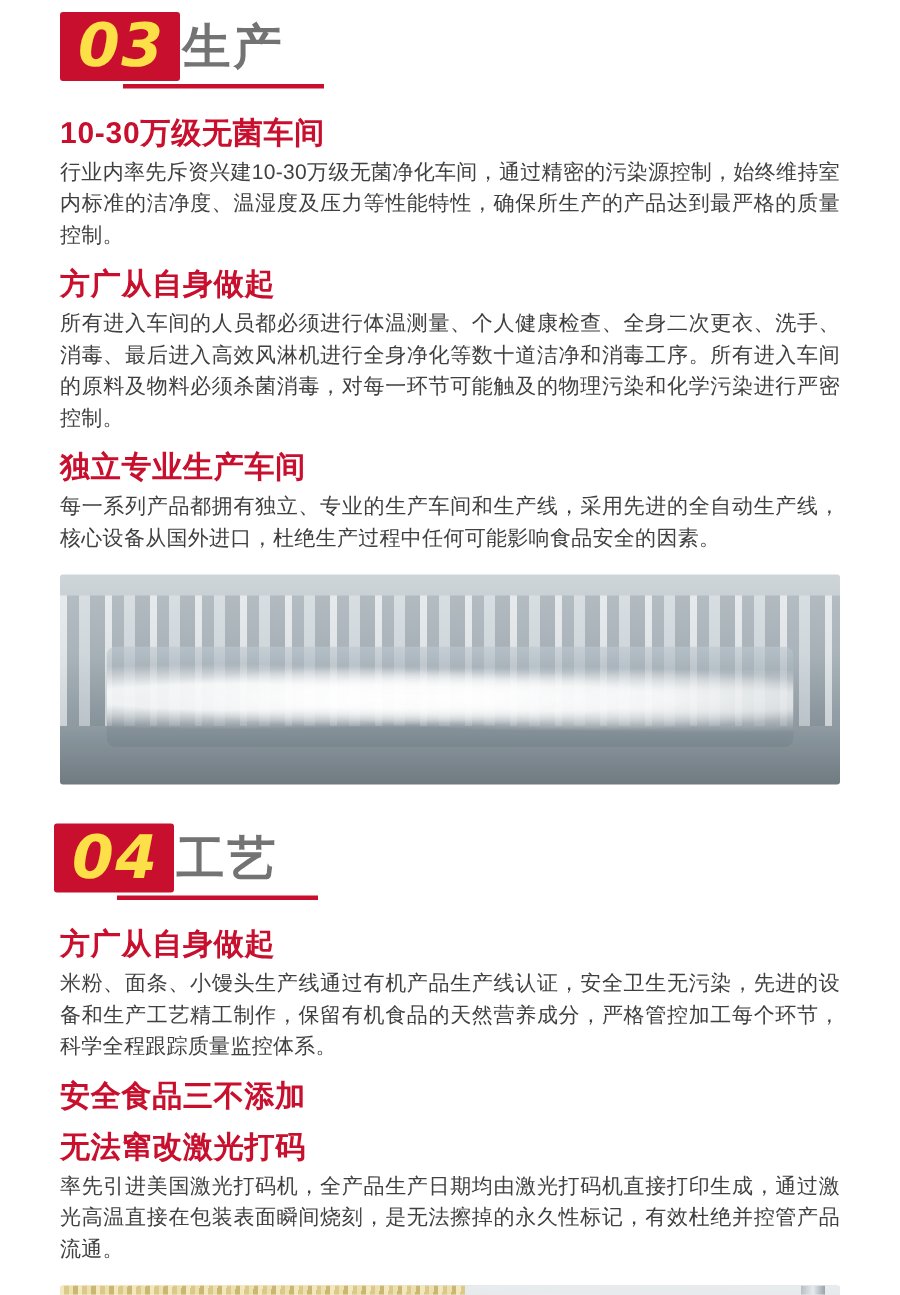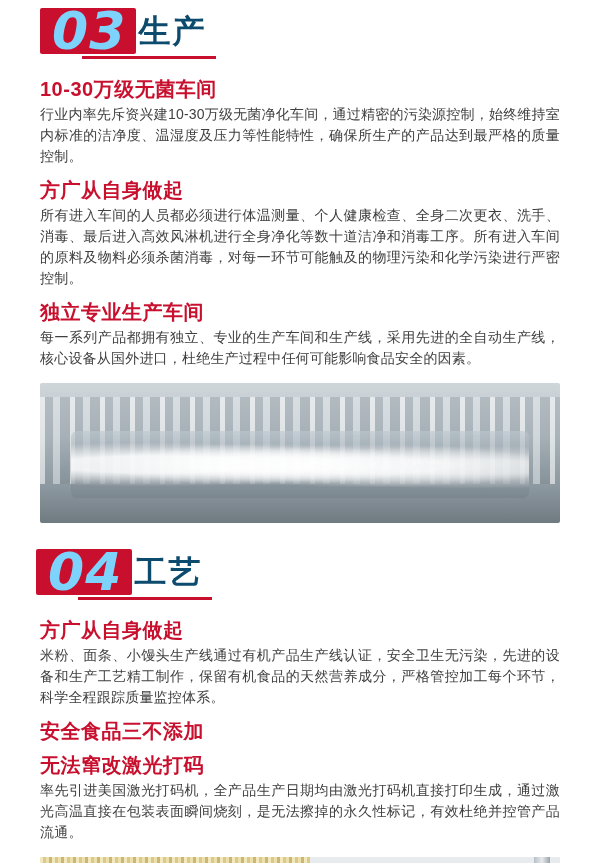--- a/index.html
+++ b/index.html
@@ -29,33 +29,33 @@
     margin-top: 8px;
   }
   .badge {
     display: inline-block;
     position: relative;
     vertical-align: top;
   }
   .badge-num {
     display: inline-block;
     background: #c8102e;
-    color: #7dd3fc;
+    color: #fde047;
     font-family: "DejaVu Sans", sans-serif;
     font-weight: bold;
     font-style: italic;
-    font-size: 52px;
+    font-size: 40px;
     line-height: 46px;
     padding: 0 10px 0 12px;
     letter-spacing: 1px;
     border-radius: 2px;
   }
   .badge-title {
     display: inline-block;
-    color: #0c4a6e;
+    color: #737373;
     font-family: "DejaVu Sans", sans-serif;
     font-weight: bold;
     font-size: 32px;
     line-height: 46px;
     vertical-align: top;
     margin-left: 2px;
     letter-spacing: 2px;
   }
   .badge-underline {
     margin-left: 42px;

